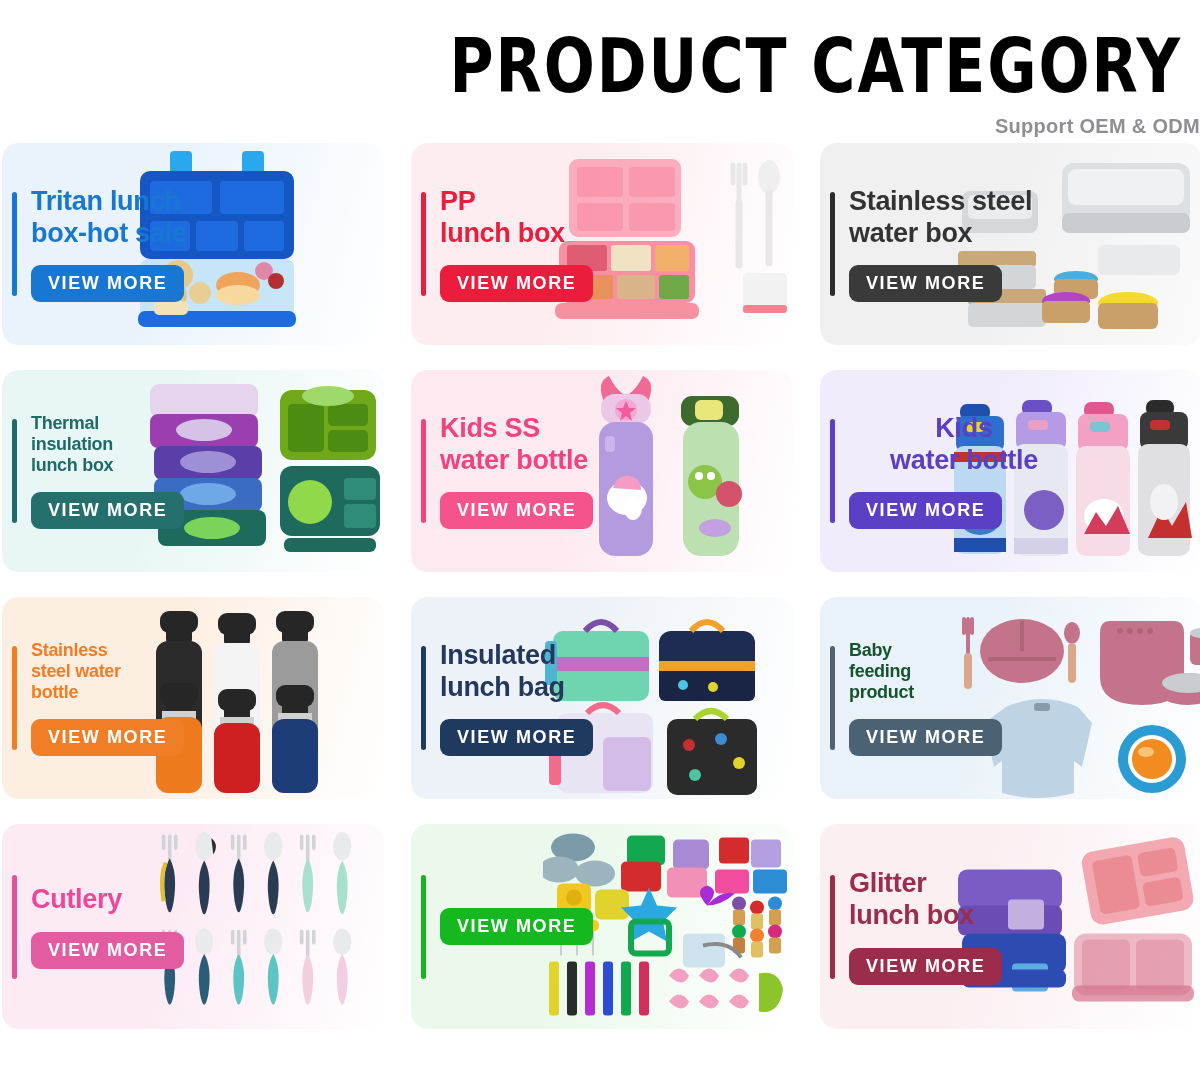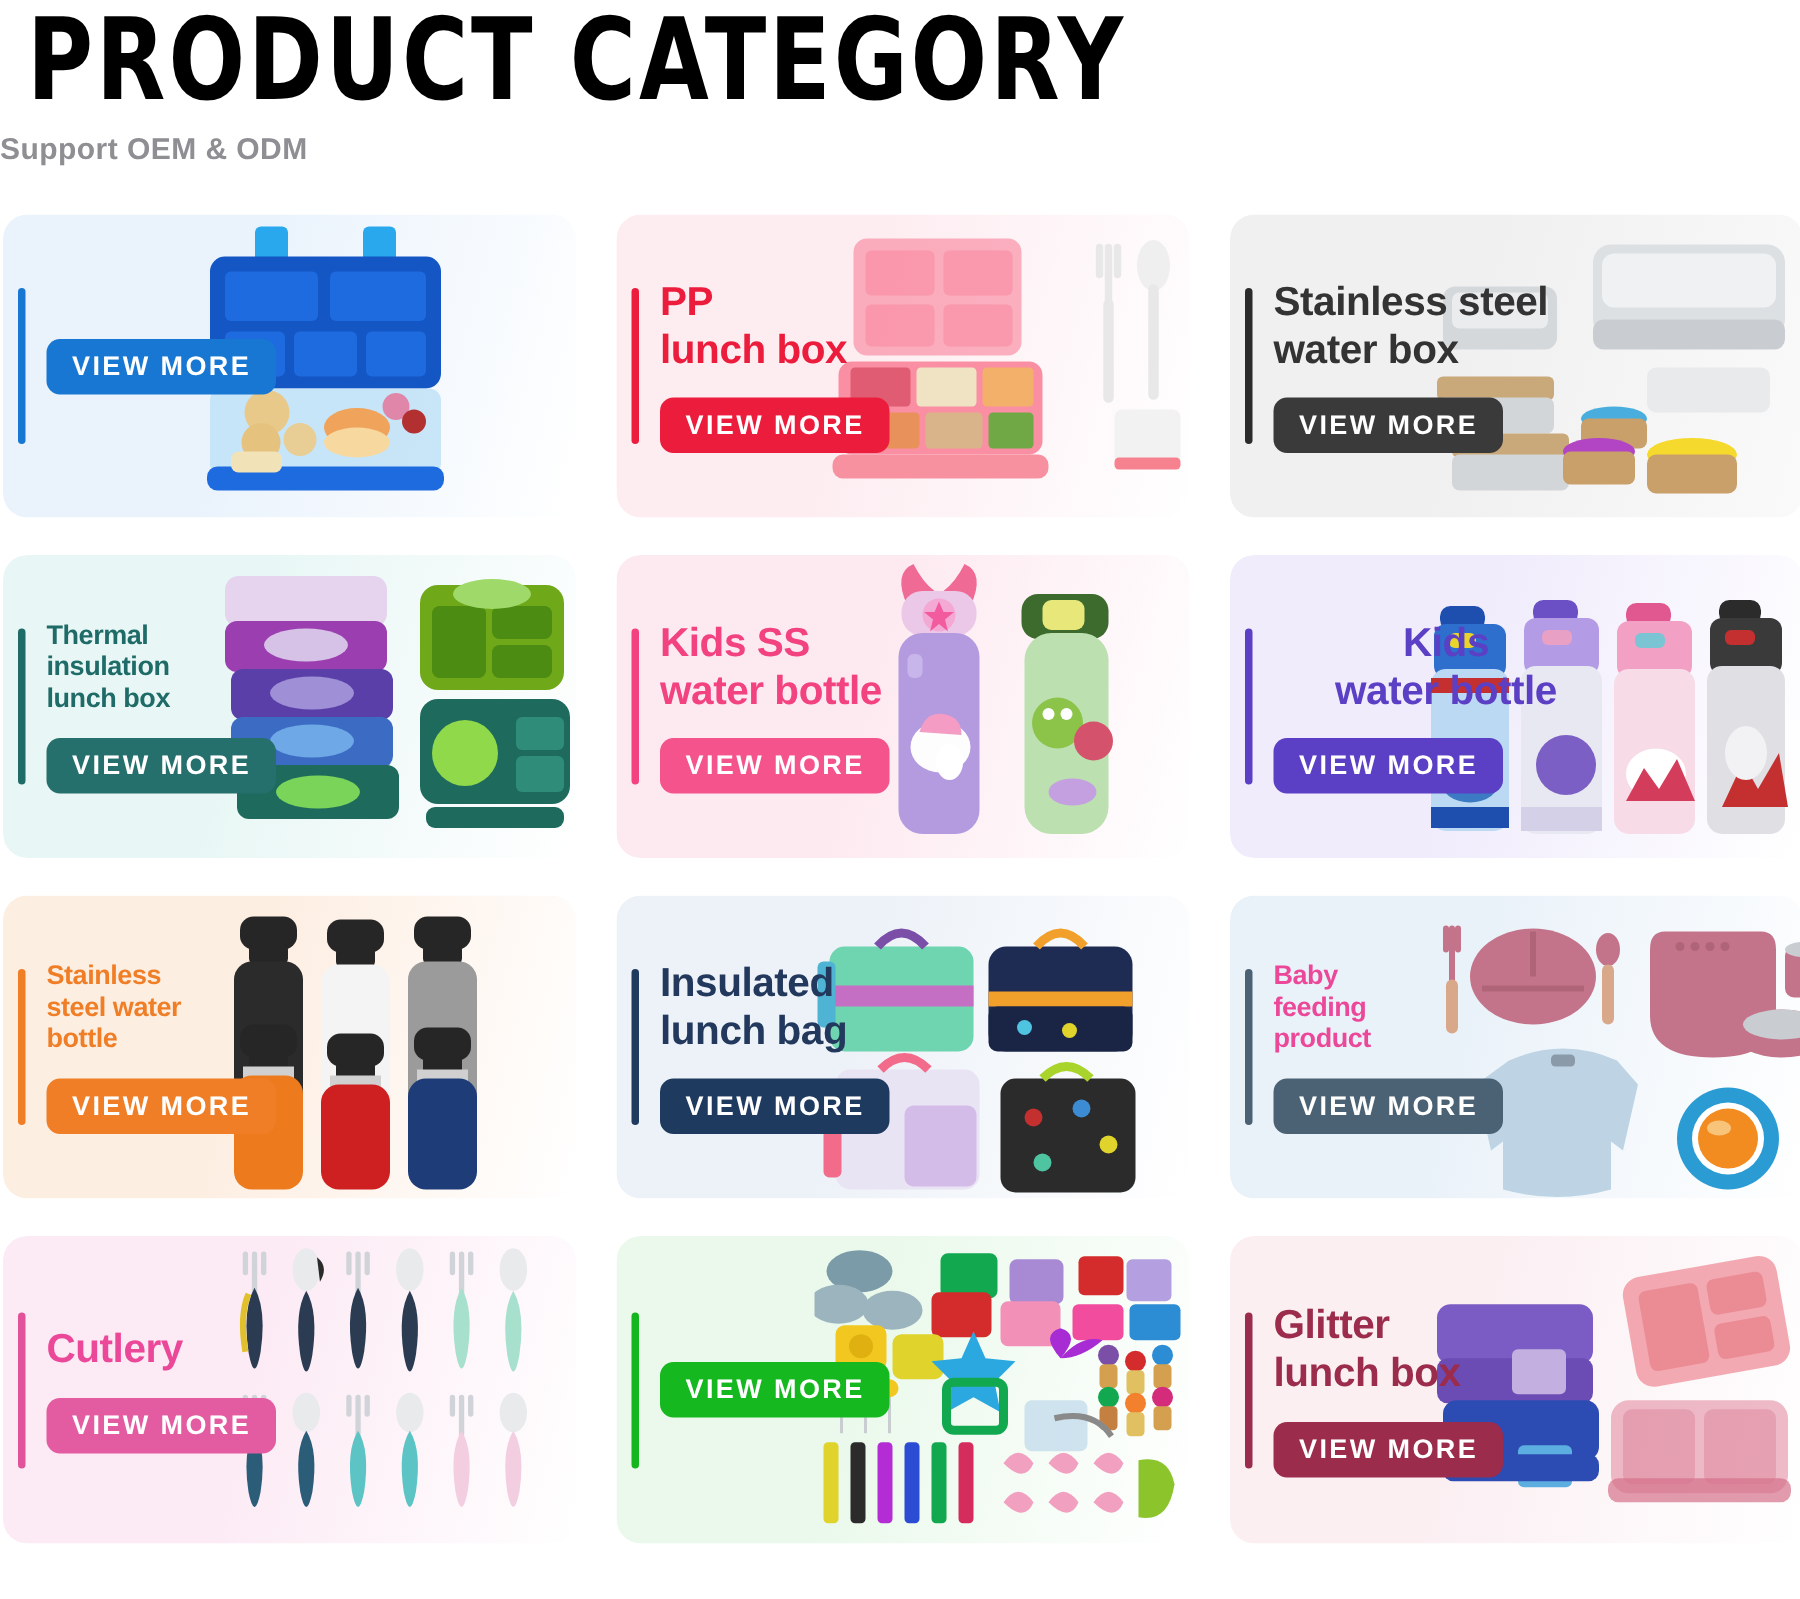--- a/index.html
+++ b/index.html
@@ -8,21 +8,21 @@
     width: 1200px;
     height: 1066px;
     background: #ffffff;
     font-family: "Liberation Sans", sans-serif;
     overflow: hidden;
   }
 
   .page { width: 1200px; height: 1066px; position: relative; }
 
   
-  .header { text-align: left; padding-top: 0; }
+  .header { text-align: right; padding-top: 26px; }
 
   .page-title {
     font-family: "DejaVu Sans", sans-serif;
     font-size: 62px;
     font-weight: bold;
     letter-spacing: 2px;
     color: #000000;
     line-height: 1.05;
     transform: scaleY(1.22) scaleX(0.97);
     transform-origin: center top;
@@ -153,20 +153,22 @@
             <circle cx="40" cy="152" r="13" fill="#E5C27E"></circle>
         <circle cx="66" cy="150" r="11" fill="#E8CE95"></circle>
         <ellipse cx="104" cy="142" rx="22" ry="13" fill="#F0A35A"></ellipse>
         <ellipse cx="104" cy="152" rx="22" ry="10" fill="#F7D9A0"></ellipse>
         <circle cx="130" cy="128" r="9" fill="#E087A9"></circle>
         <circle cx="142" cy="138" r="8" fill="#B23030"></circle>
         <rect x="20" y="158" width="34" height="14" rx="5" fill="#F2E2B8"></rect>
       </svg>
         </div>
         <div class="card-content">
+          <div class="card-title" style="color: rgb(24, 119, 210);">Tritan lunch
+box-hot sale</div>
           <button class="view-more" style="background: rgb(24, 119, 210);">VIEW MORE</button>
         </div>
       </div>
       <div class="card">
         <div class="card-bg" style="background: linear-gradient(105deg, rgb(253, 237, 241) 0%, rgb(253, 237, 241) 42%, rgb(255, 255, 255) 100%);"></div>
         <div class="accent-bar" style="background: rgb(236, 28, 61);"></div>
         <div class="art">
           <svg viewBox="0 0 250 202" xmlns="http://www.w3.org/2000/svg">
         <rect x="26" y="16" width="112" height="78" rx="9" fill="#F8748F" opacity="0.55"></rect>
         <rect x="34" y="24" width="46" height="30" rx="4" fill="#FA8AA2" opacity="0.6"></rect>
@@ -436,21 +438,21 @@
         <ellipse cx="236" cy="86" rx="26" ry="10" fill="#C9CDD1"></ellipse>
         <path d="M54 110 q36 -16 72 0 l14 16 -10 44 -8 -6 0 32 q-36 10 -72 0 l0 -32 -8 6 -10 -44z" fill="#BED4E4"></path>
         <rect x="82" y="106" width="16" height="8" rx="3" fill="#8A9AA8"></rect>
         <circle cx="200" cy="162" r="34" fill="#2B9BD4"></circle>
         <circle cx="200" cy="162" r="24" fill="#FFFFFF"></circle>
         <circle cx="200" cy="162" r="20" fill="#F28C20"></circle>
         <ellipse cx="194" cy="155" rx="8" ry="5" fill="#F7C47A"></ellipse>
       </svg>
         </div>
         <div class="card-content">
-          <div class="card-title t3" style="color: #ec4899;">Baby
+          <div class="card-title t3" style="color: #14532d;">Baby
 feeding
 product</div>
           <button class="view-more" style="background: rgb(75, 98, 117);">VIEW MORE</button>
         </div>
       </div>
       <div class="card">
         <div class="card-bg" style="background: linear-gradient(105deg, rgb(252, 234, 244) 0%, rgb(252, 234, 244) 42%, rgb(255, 255, 255) 100%);"></div>
         <div class="accent-bar" style="background: rgb(224, 83, 155);"></div>
         <div class="art">
           <svg viewBox="0 0 200 202" xmlns="http://www.w3.org/2000/svg">

